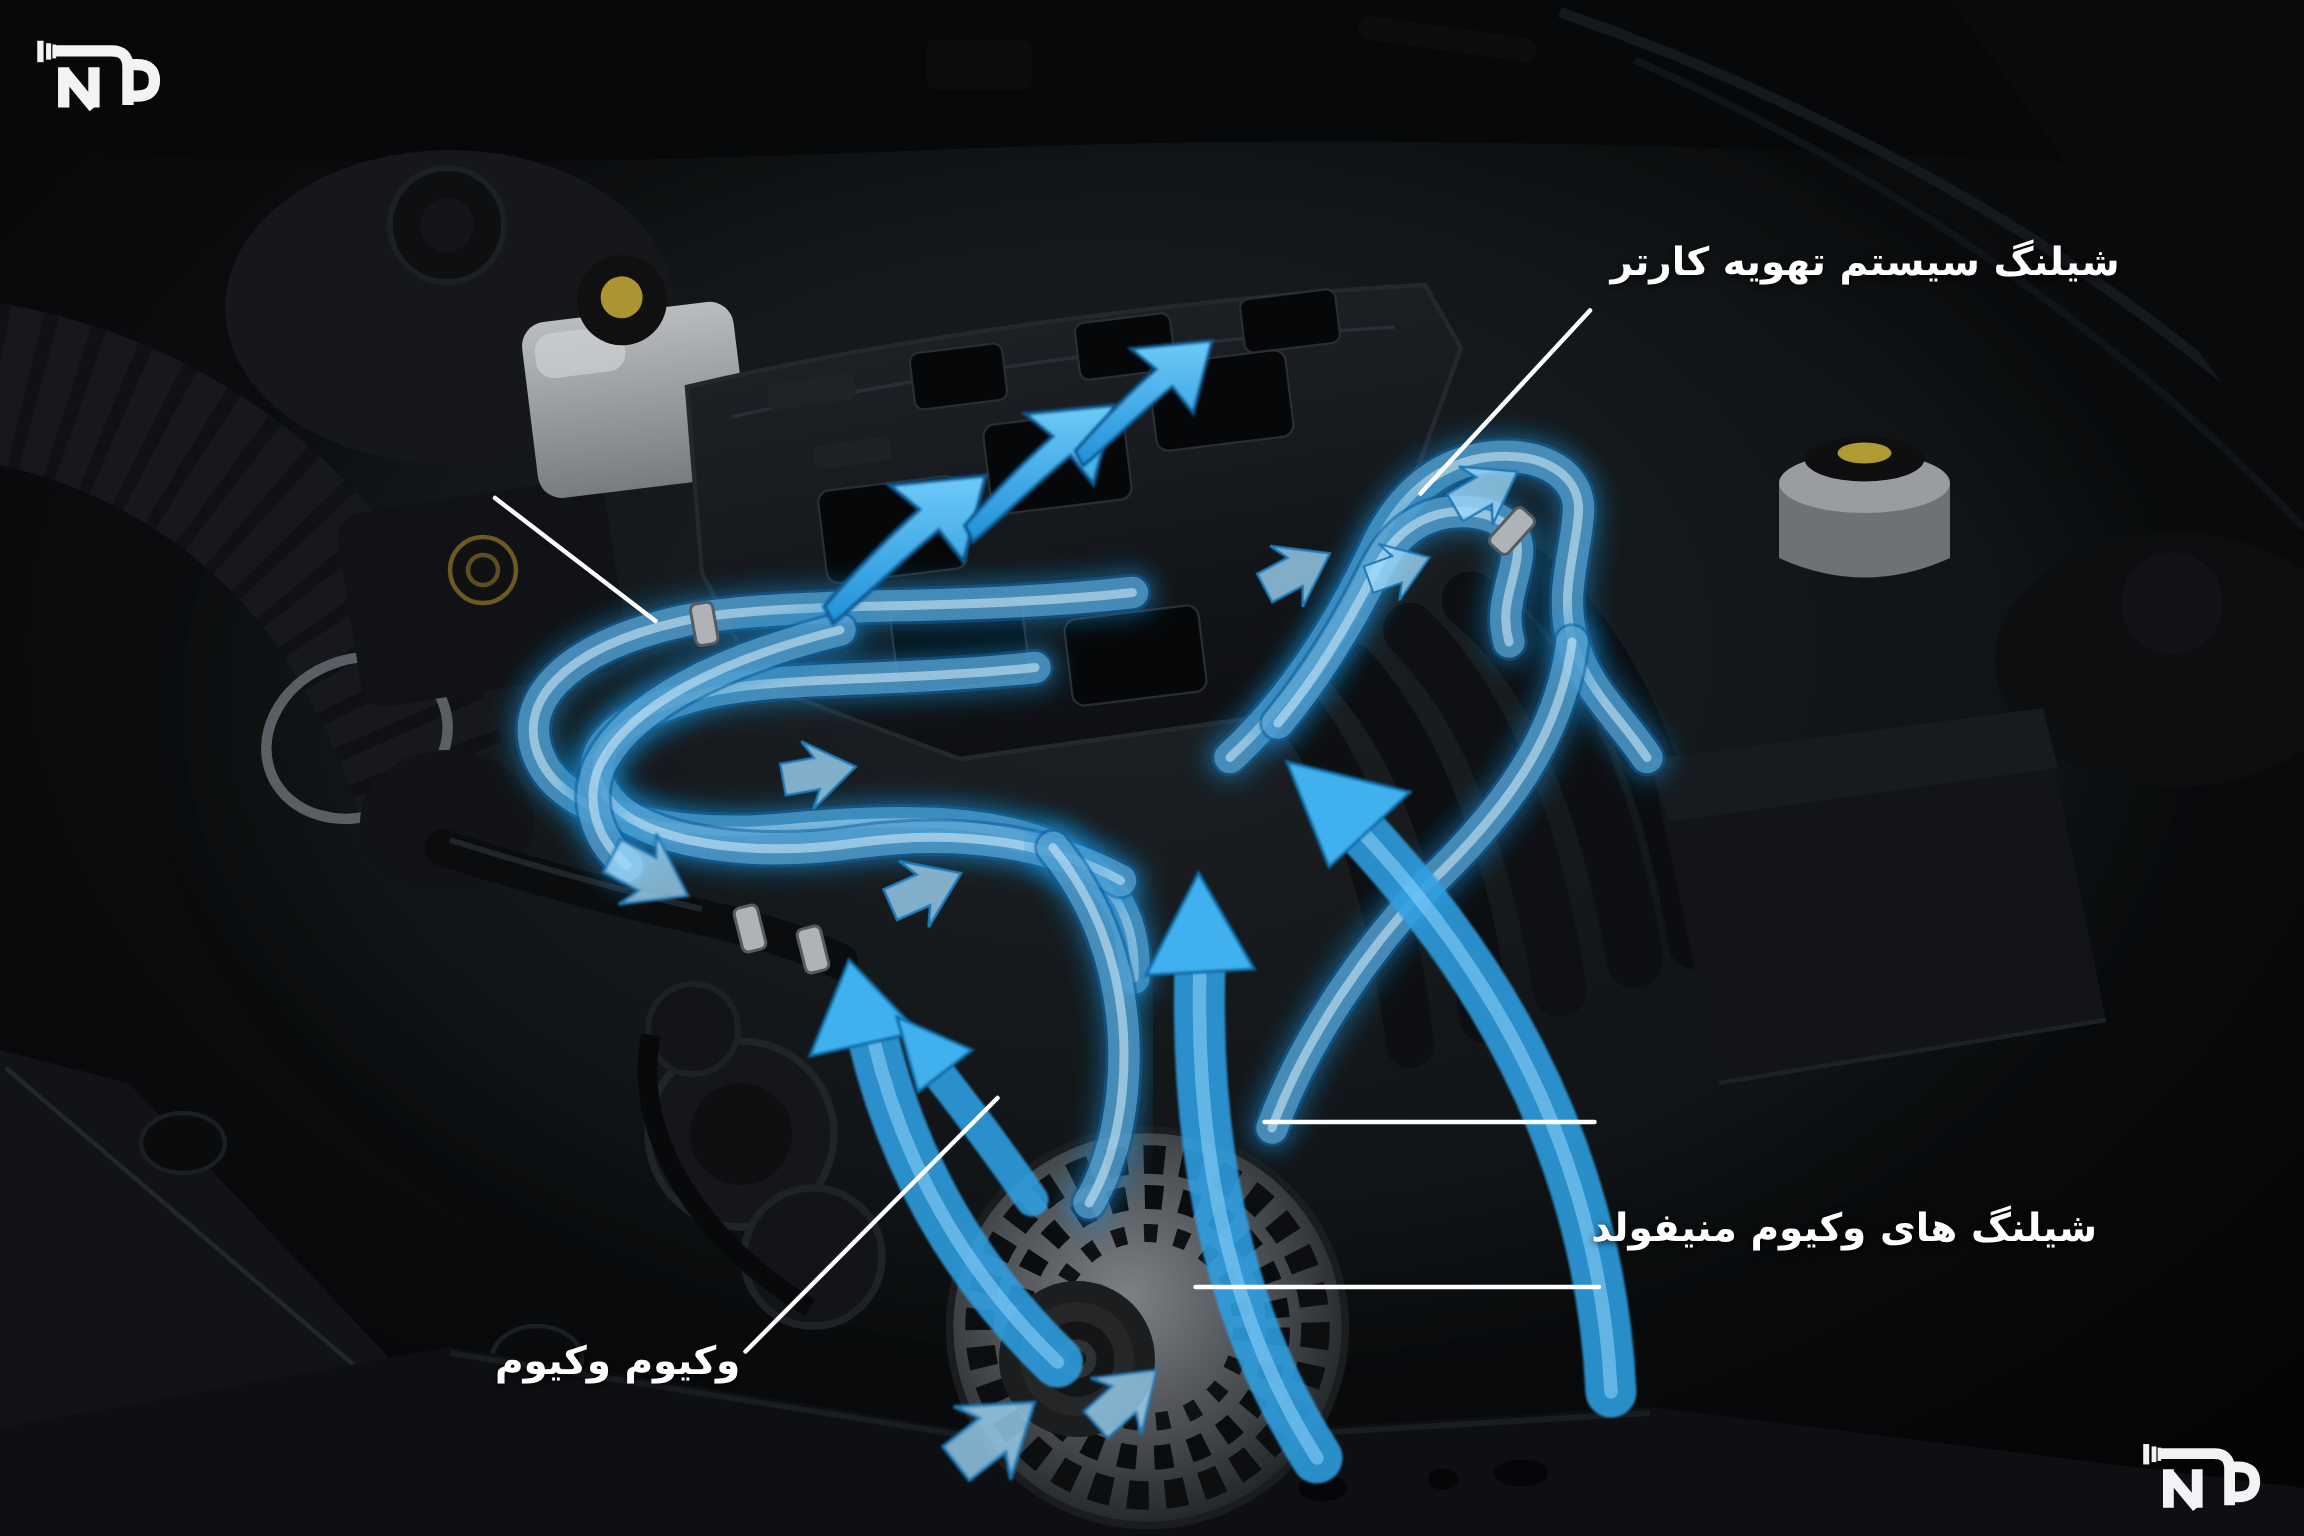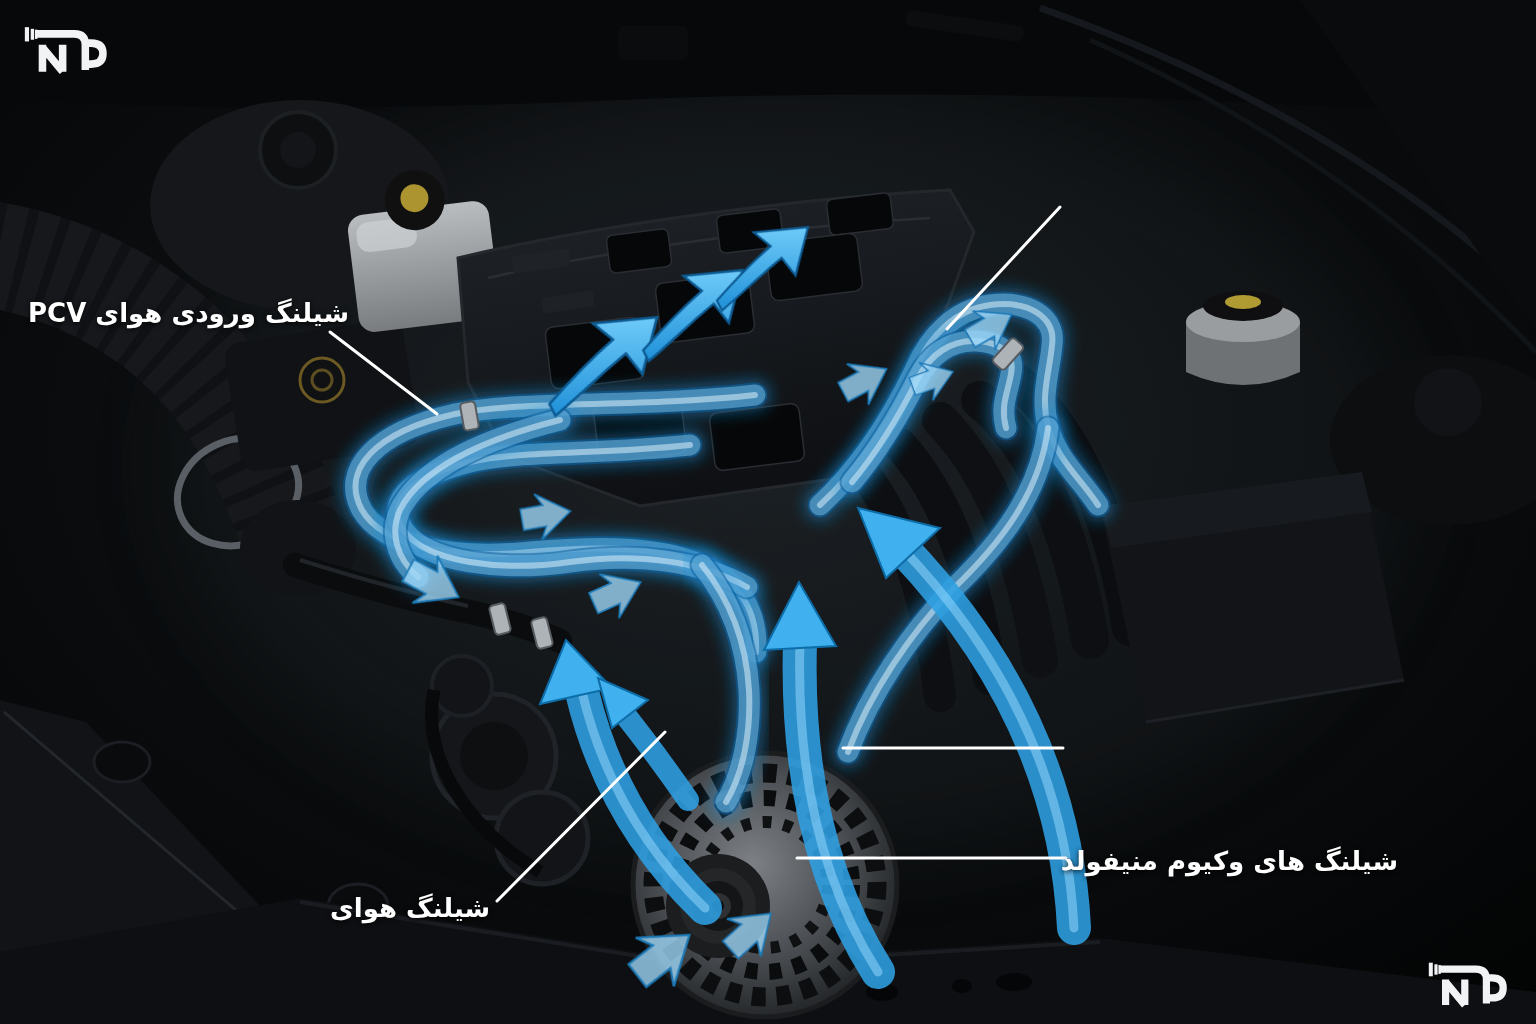--- a/index.html
+++ b/index.html
@@ -277,23 +277,23 @@
 
   <g>
     <line class="leader" x1="1060" y1="207" x2="947" y2="329"></line>
     <line class="leader" x1="330" y1="332" x2="437" y2="414"></line>
     <line class="leader" x1="1063" y1="748" x2="843" y2="748"></line>
     <line class="leader" x1="1066" y1="858" x2="797" y2="858"></line>
     <line class="leader" x1="497" y1="901" x2="665" y2="732"></line>
   </g>
 </svg>
 
-<div class="label" style="top:298px; left:28px;" dir="rtl">شیلنگ ورودی هوای PCV</div>
-<div class="label" style="top:846px; right:138px;" dir="rtl">شیلنگ های وکیوم منیفولد</div>
-<div class="label" style="top:893px; left:330px;" dir="rtl">شیلنگ هوای</div>
+<div class="label" style="top:160px; right:123px;" dir="rtl">شیلنگ سیستم تهویه کارتر</div>
+<div class="label" style="top:804px; right:138px;" dir="rtl">شیلنگ های وکیوم منیفولد</div>
+<div class="label" style="top:893px; left:330px;" dir="rtl">وکیوم وکیوم</div>
 
 <svg class="logo" style="top:20px; left:24px;" width="84" height="58" viewBox="0 0 100 66" aria-label="NP">
   <g fill="none" stroke="#f2f3f5" stroke-width="9">
     <path d="M14,15 H60 Q73,15 73,28 V58"></path>
     <path d="M73,26 H80 Q94,26 94,38.5 Q94,51 80,51 H73"></path>
     <path d="M22,28 V60 M22,31 L46,60 M46,28 V60"></path>
   </g>
   <g fill="#f2f3f5">
     <rect x="1" y="7" width="5" height="17"></rect>
         <rect x="8" y="9" width="4" height="13"></rect>

